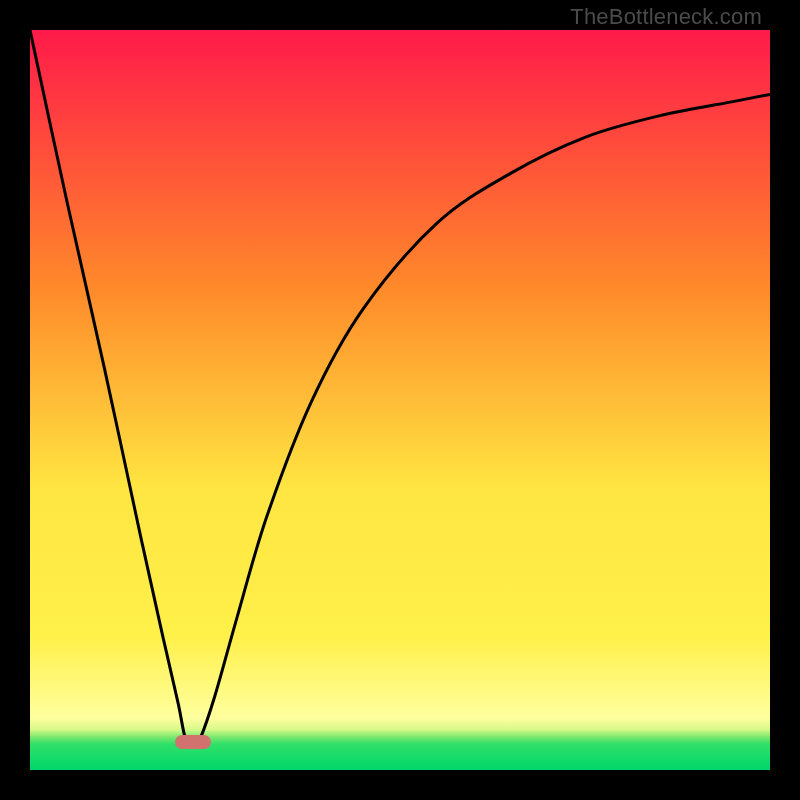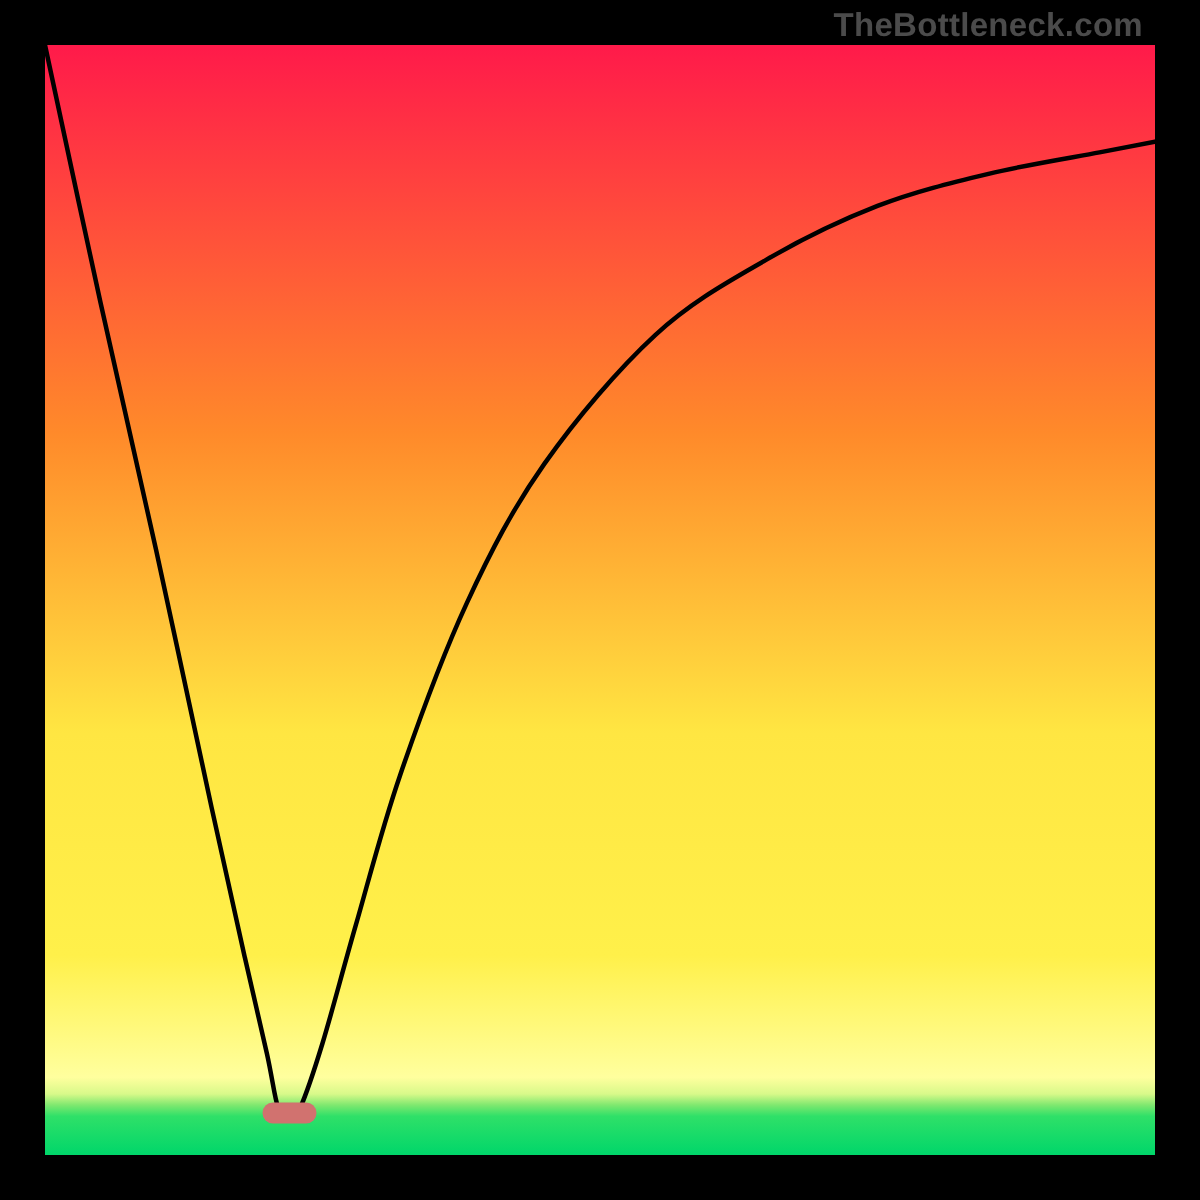--- a/index.html
+++ b/index.html
@@ -33,21 +33,21 @@
     top: 0;
     width: 740px;
     height: 740px;
   }
   .watermark {
     position: absolute;
     top: 4px;
     right: 38px;
     color: #4b4b4b;
     font-size: 22px;
-    font-weight: 700;
+    font-weight: 400;
     letter-spacing: 0.2px;
     text-align: center;
   }
   svg.curve {
     position: absolute;
     left: 0;
     top: 0;
   }
   .dot {
     position: absolute;

